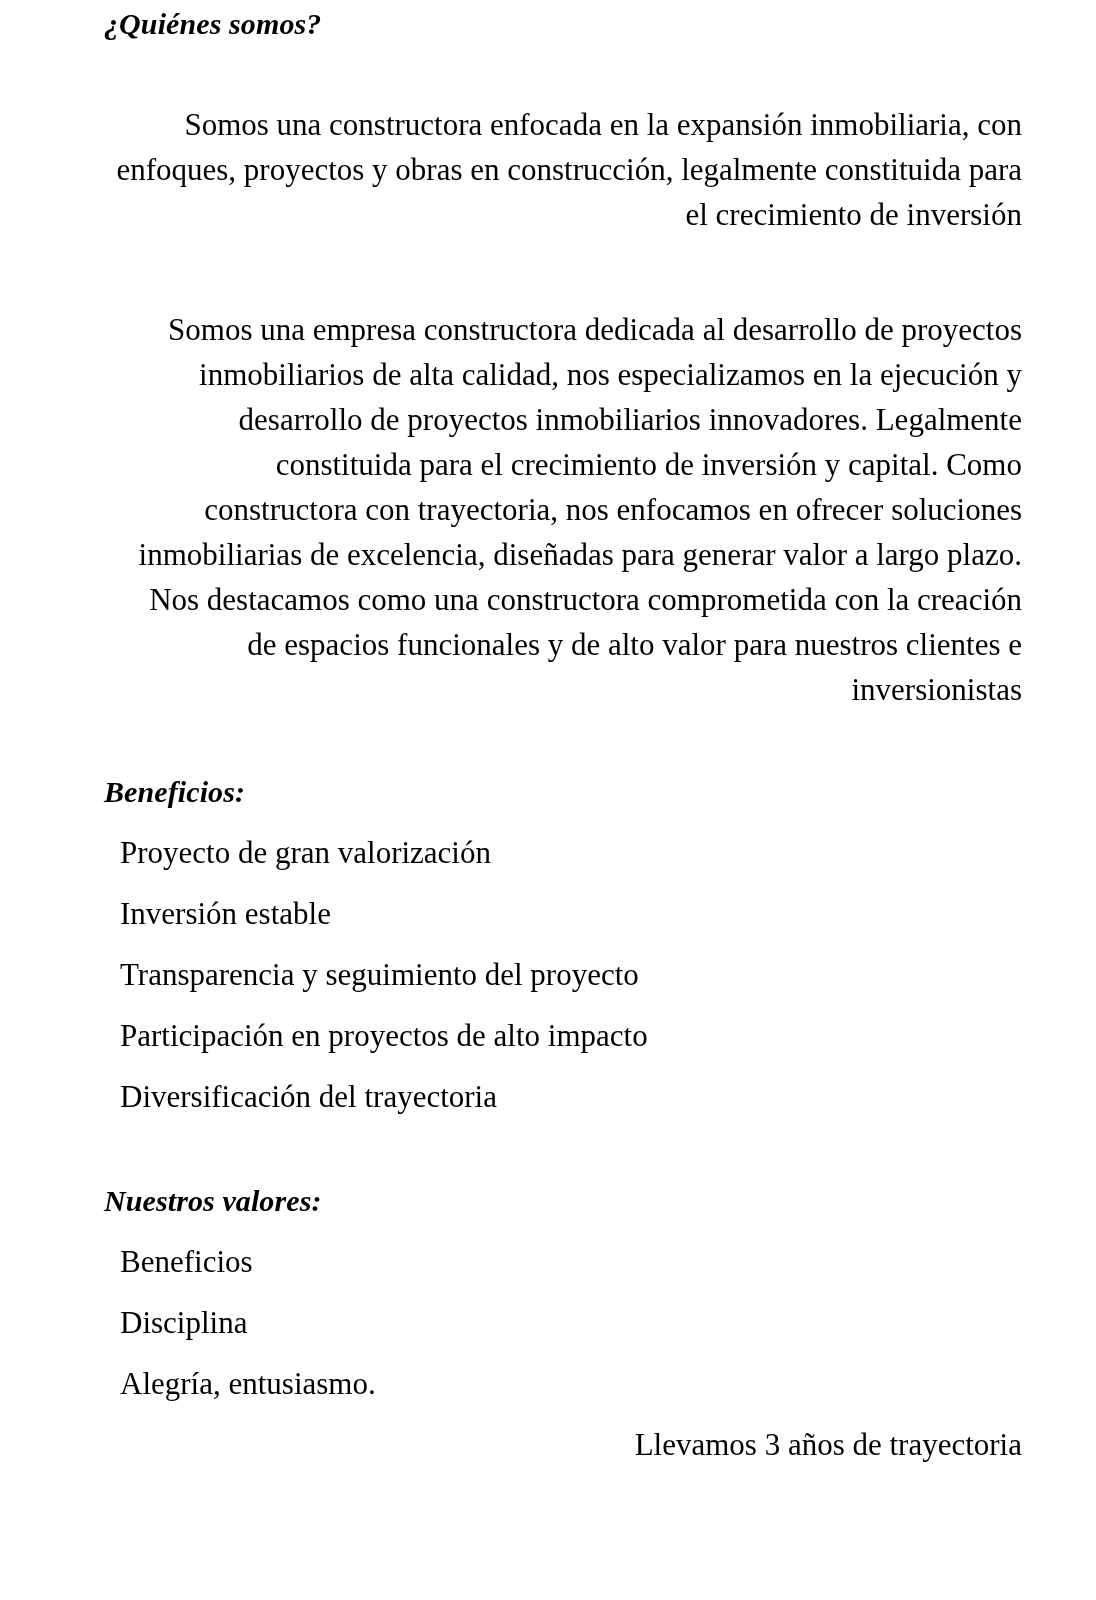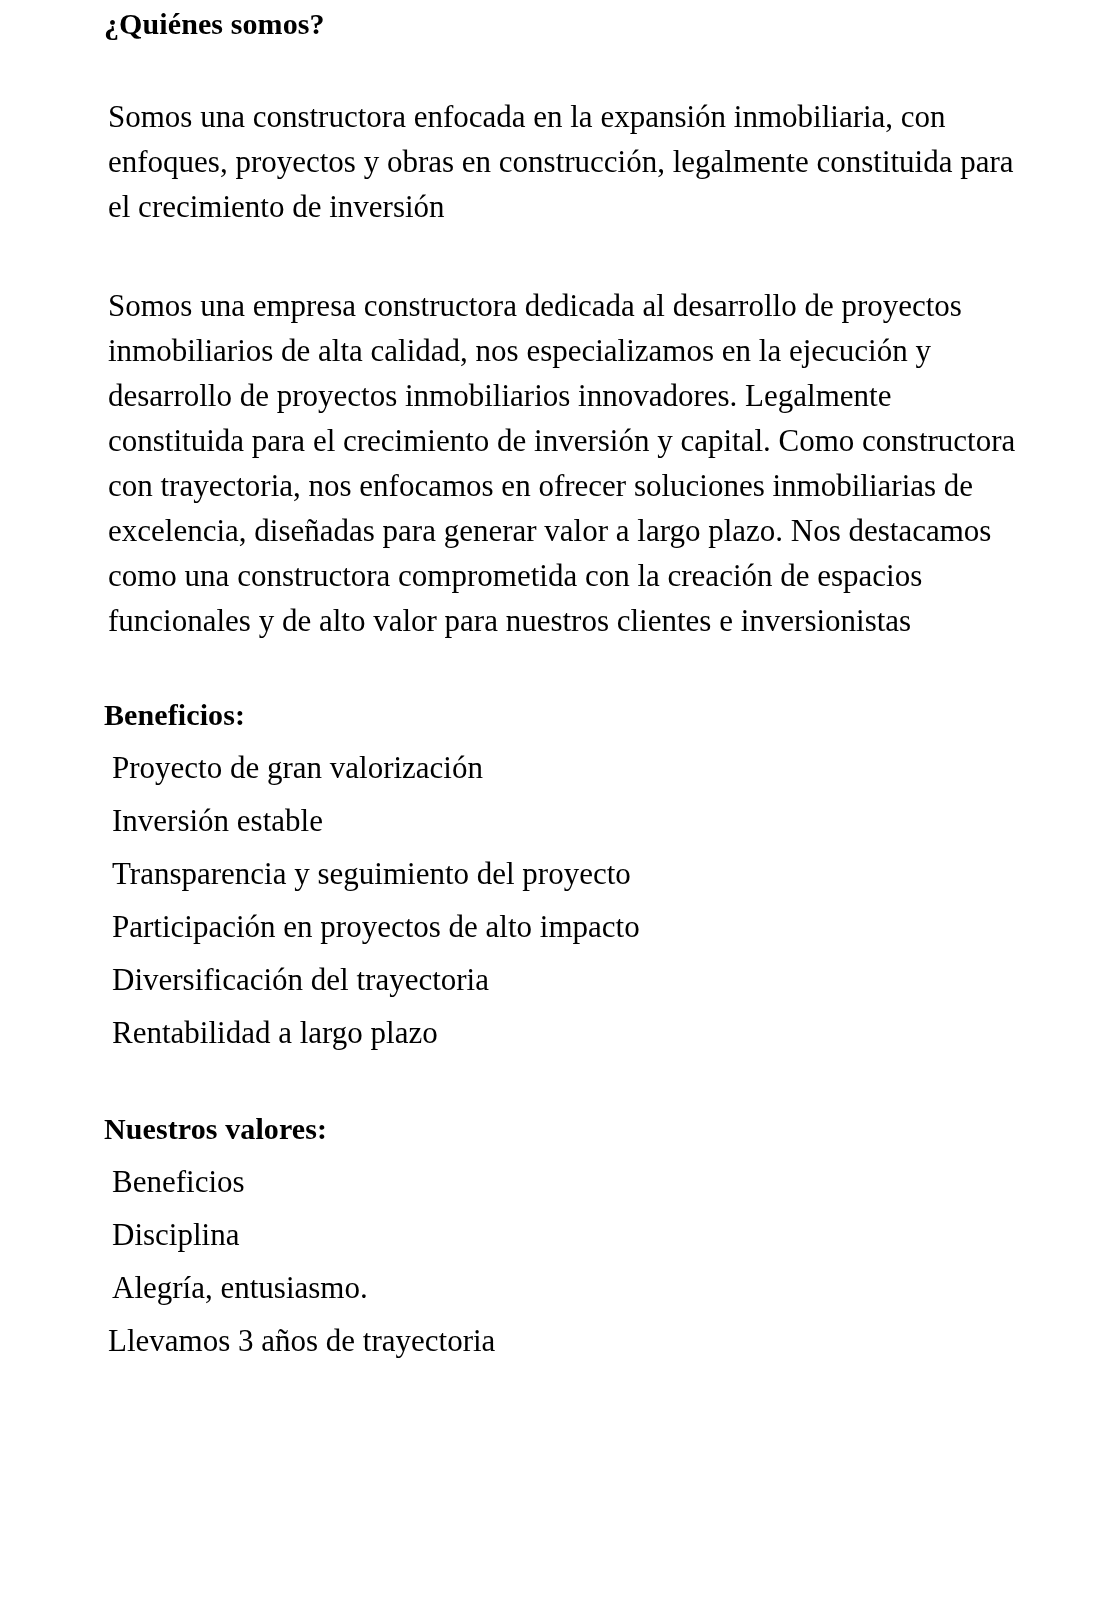--- a/index.html
+++ b/index.html
@@ -34,51 +34,52 @@
   }
 
   
   .heading {
     font-weight: bold;
     font-size: 30px;
     line-height: 44px;
     letter-spacing: 0.1px;
     margin: 0;
     white-space: pre-wrap;
+    font-style: italic;
   }
 
   .heading-main {
     font-size: 30px;
     line-height: 40px;
     margin-bottom: 0;
   }
 
   
   .para {
     font-size: 31px;
     line-height: 45px;
-    margin: 4px;
-    text-align: left;
+    margin: 12px;
+    text-align: right;
     white-space: pre-wrap;
   }
 
   
   .gap-lg { height: 46px; }
   .gap-md { height: 44px; }
 
   
   .plain-list {
     list-style: none;
     margin: 0;
     padding: 0;
   }
   .plain-list li {
     font-size: 31px;
     line-height: 45px;
-    margin: 8px;
+    margin: 16px;
     padding: 0;
     white-space: pre-wrap;
   }
 
   .section { margin: 0; padding: 0; }
 </style>
 </head>
 <body>
 
 <div class="page">
@@ -97,21 +98,20 @@
     <div class="gap-lg"></div>
 
     <section class="section">
       <h2 class="heading">Beneficios:</h2>
       <ul class="plain-list">
         <li>Proyecto de gran valorización</li>
         <li>Inversión estable</li>
         <li>Transparencia y seguimiento del proyecto</li>
         <li>Participación en proyectos de alto impacto</li>
         <li>Diversificación del trayectoria</li>
-        <li>Rentabilidad a largo plazo</li>
       </ul>
     </section>
 
     <div class="gap-md"></div>
 
     <section class="section">
       <h2 class="heading">Nuestros valores:</h2>
       <ul class="plain-list">
         <li>Beneficios</li>
         <li>Disciplina</li>

